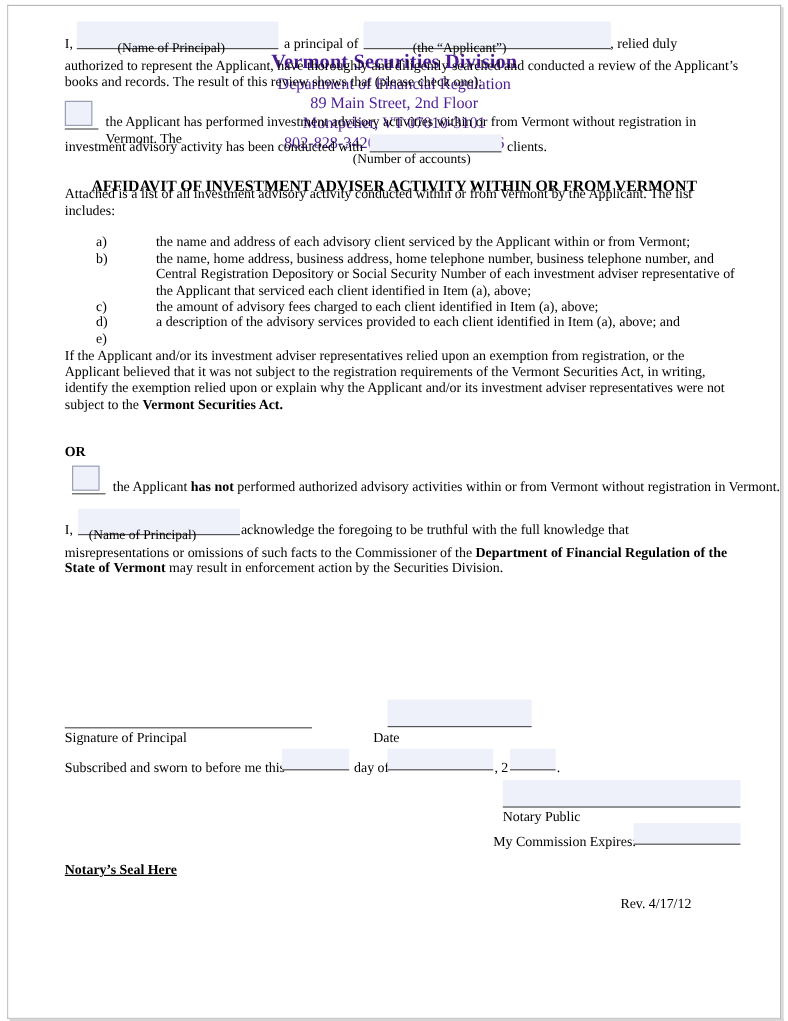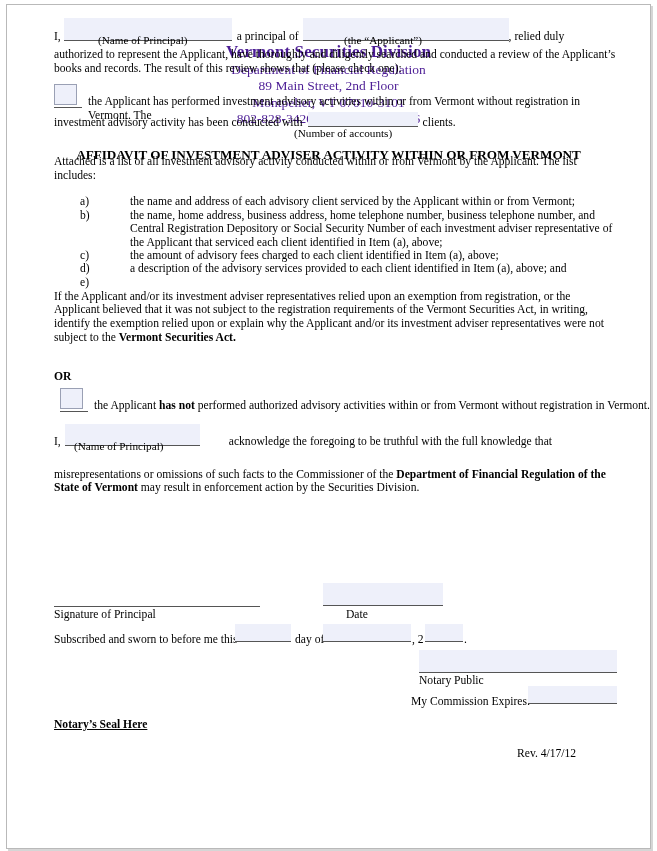--- a/index.html
+++ b/index.html
@@ -254,40 +254,40 @@
 
       <div style="position:relative; height:32px; margin-top:4px;">
         <div class="cbox" style="left:6px; top:0px;"></div>
         <div class="cbox-underline" style="left:6px; top:23px;"></div>
         <div class="para" style="position:absolute; left:40px; top:11px; width:522px; white-space:nowrap;">
           <span>the Applicant </span><span class="b">has not</span><span> performed authorized advisory activities within or from Vermont without registration in Vermont.</span>
         </div>
       </div>
 
       <div class="fieldline" style="margin-top:4px; height:16px;">
-        <span>I,</span><span class="fld" style="width:135px; height:21px; margin-left:4px;"></span><span style="margin-left:1px;padding-left:28px;">acknowledge the foregoing to be truthful with the full knowledge that</span>
+        <span>I,</span><span class="fld" style="width:135px; height:21px; margin-left:4px;"></span><span style="margin-left:1px;">acknowledge the foregoing to be truthful with the full knowledge that</span>
       </div>
 
       <div class="sublabel" style="position:relative; height:13px;">
         <span style="position:absolute; left:20px;">(Name of Principal)</span>
       </div>
 
-      <div class="para" style="margin-top:15px;">
+      <div class="para" style="margin-top:1px;">
         <span>misrepresentations or omissions of such facts to the Commissioner of the </span><span class="b">Department of Financial Regulation of the State of</span> <span class="b">Vermont</span><span> may result in enforcement action by the Securities Division.</span>
       </div>
 
     </div>
 
     <div>
 
       <div class="sigline" style="left:47px; top:601px; width:206px;"></div>
       <div class="lbl" style="left:47px; top:603px;">Signature of Principal</div>
 
       <div class="fld-tall" style="left:316px; top:578px; width:120px; height:23px;"></div>
-      <div class="lbl" style="left:339px; top:603px;">Date</div>
+      <div class="lbl" style="left:304px; top:603px;">Date</div>
 
       <div class="lbl" style="left:47px; top:628px;">Subscribed and sworn to before me this</div>
       <div class="fld-tall" style="left:228px; top:619px; width:56px; height:18px;"></div>
       <div class="lbl" style="left:288px; top:628px;">day of</div>
       <div class="fld-tall" style="left:316px; top:619px; width:88px; height:18px;"></div>
       <div class="lbl" style="left:405px; top:628px;">, 2</div>
       <div class="fld-tall" style="left:418px; top:619px; width:38px; height:18px;"></div>
       <div class="lbl" style="left:457px; top:628px;">.</div>
 
       <div class="fld-tall" style="left:412px; top:645px; width:198px; height:23px;"></div>

